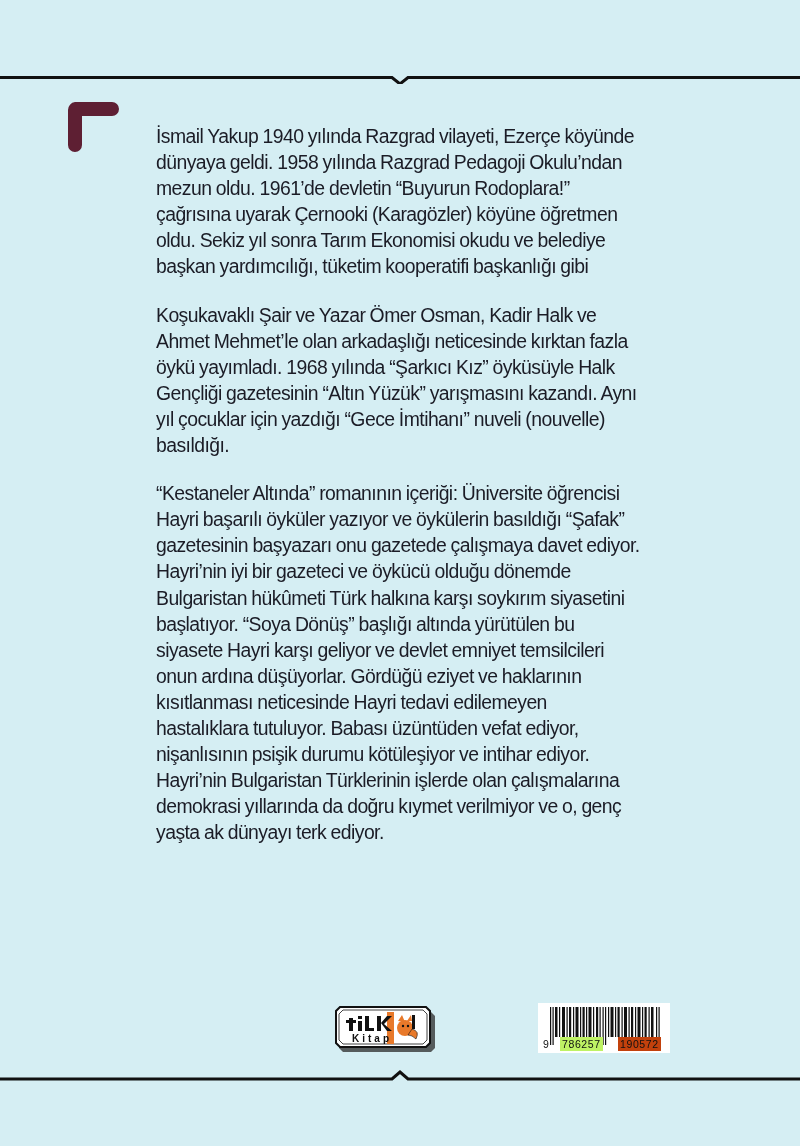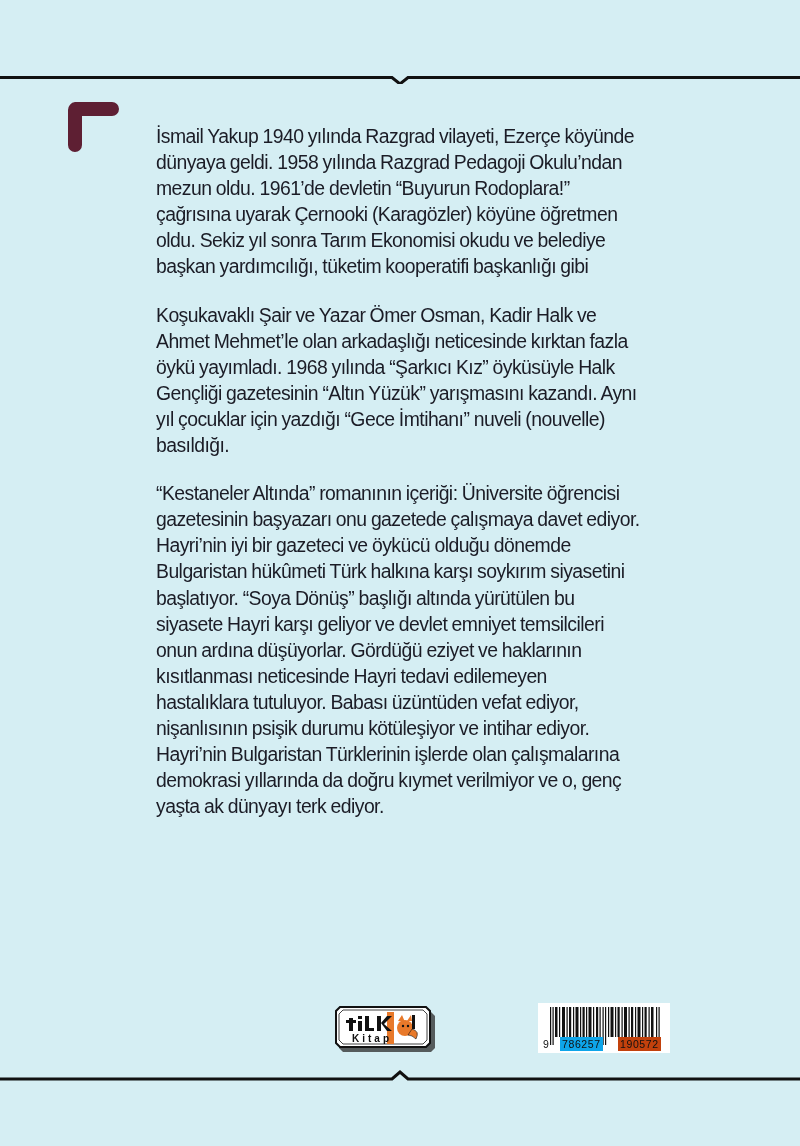--- a/index.html
+++ b/index.html
@@ -83,21 +83,21 @@
     left: 0;
     top: 34px;
     width: 132px;
     height: 14px;
     font-family: "Liberation Sans", sans-serif;
     font-size: 10.5px;
     line-height: 14px;
     color: #111;
   }
   .barcode .d-first { position: absolute; left: 4px; top: 0; background: #fff; padding: 0 1px; }
-  .barcode .d-left { position: absolute; left: 22px; top: 0; background: #0ea5e9; padding: 0 2px; letter-spacing: 0.6px; }
+  .barcode .d-left { position: absolute; left: 22px; top: 0; background: #bef264; padding: 0 2px; letter-spacing: 0.6px; }
   .barcode .d-right { position: absolute; left: 80px; top: 0; background: #c2410c; padding: 0 2px; letter-spacing: 0.6px; }
 </style>
 </head>
 <body>
 
 <div class="divider top">
   <svg width="800" height="14" viewBox="0 0 800 14">
     <path d="M0 7.5 H392 L400 14 L408 7.5 H800" fill="none" stroke="#111111" stroke-width="3"></path>
   </svg>
 </div>
@@ -120,20 +120,21 @@
   <p class="para">
     <span class="line">Koşukavaklı Şair ve Yazar Ömer Osman, Kadir Halk ve</span>
     <span class="line">Ahmet Mehmet’le olan arkadaşlığı neticesinde kırktan fazla</span>
     <span class="line">öykü yayımladı. 1968 yılında “Şarkıcı Kız” öyküsüyle Halk</span>
     <span class="line">Gençliği gazetesinin “Altın Yüzük” yarışmasını kazandı. Aynı</span>
     <span class="line">yıl çocuklar için yazdığı “Gece İmtihanı” nuveli (nouvelle)</span>
     <span class="line">basıldığı.</span>
   </p>
   <p class="para">
     <span class="line">“Kestaneler Altında” romanının içeriği: Üniversite öğrencisi</span>
+    <span class="line">Hayri başarılı öyküler yazıyor ve öykülerin basıldığı “Şafak”</span>
     <span class="line">gazetesinin başyazarı onu gazetede çalışmaya davet ediyor.</span>
     <span class="line">Hayri’nin iyi bir gazeteci ve öykücü olduğu dönemde</span>
     <span class="line">Bulgaristan hükûmeti Türk halkına karşı soykırım siyasetini</span>
     <span class="line">başlatıyor. “Soya Dönüş” başlığı altında yürütülen bu</span>
     <span class="line">siyasete Hayri karşı geliyor ve devlet emniyet temsilcileri</span>
     <span class="line">onun ardına düşüyorlar. Gördüğü eziyet ve haklarının</span>
     <span class="line">kısıtlanması neticesinde Hayri tedavi edilemeyen</span>
     <span class="line">hastalıklara tutuluyor. Babası üzüntüden vefat ediyor,</span>
     <span class="line">nişanlısının psişik durumu kötüleşiyor ve intihar ediyor.</span>
     <span class="line">Hayri’nin Bulgaristan Türklerinin işlerde olan çalışmalarına</span>

